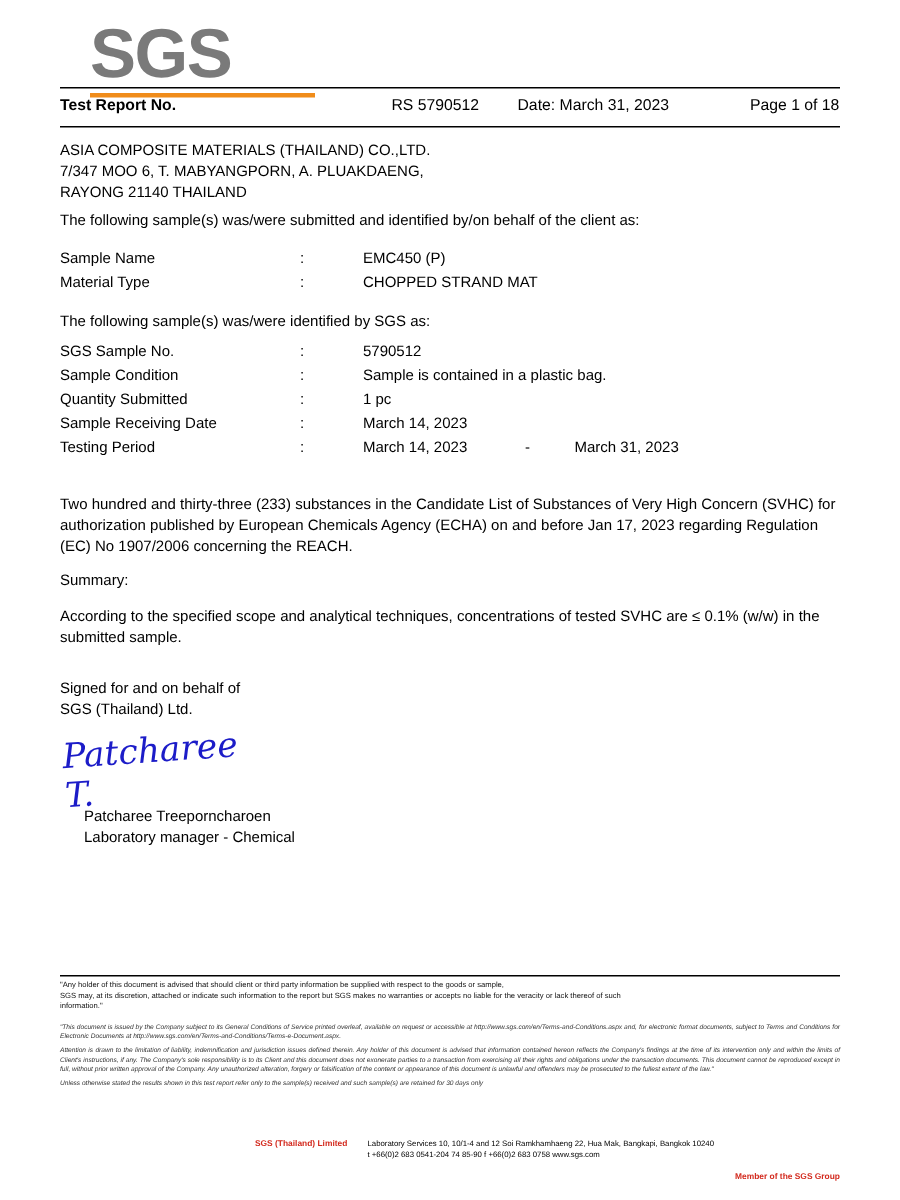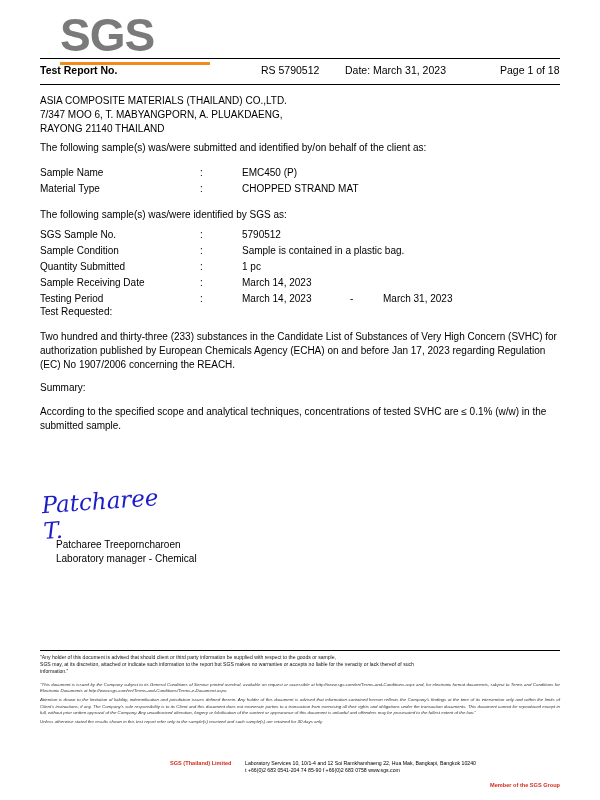--- a/index.html
+++ b/index.html
@@ -272,33 +272,36 @@
     </div>
     <div class="kv-row">
       <span class="kv-key">Testing Period</span>
       <span class="kv-colon">:</span>
       <span class="kv-val">March 14, 2023</span>
       <span class="kv-dash">-</span>
       <span class="kv-val2">March 31, 2023</span>
     </div>
   </div>
 
-  <div class="para" style="top:305px;">Test Requested:</div>
   <div class="para" style="top:330px;">
     <div>Two hundred and thirty-three (233) substances in the Candidate List of Substances of Very High Concern (SVHC) for</div>
     <div>authorization published by European Chemicals Agency (ECHA) on and before Jan 17, 2023 regarding Regulation</div>
     <div>(EC) No 1907/2006 concerning the REACH.</div>
   </div>
 
   <div class="para" style="top:381px;">Summary:</div>
   <div class="para" style="top:405px;">
     <div>According to the specified scope and analytical techniques, concentrations of tested SVHC are ≤ 0.1% (w/w) in the</div>
     <div>submitted sample.</div>
   </div>
 
+  <div class="para" style="top:453px;">
+    <div>Signed for and on behalf of</div>
+    <div>SGS (Thailand) Ltd.</div>
+  </div>
 
   <div class="sig-img">Patcharee T.</div>
 
   <div class="sig-name">
     <div>Patcharee Treeporncharoen</div>
     <div>Laboratory manager - Chemical</div>
   </div>
 
   <div class="footer-hr"></div>
 

